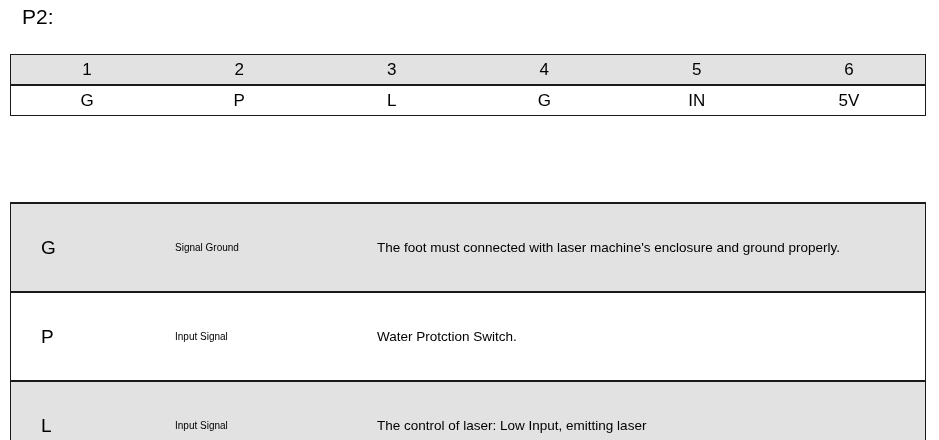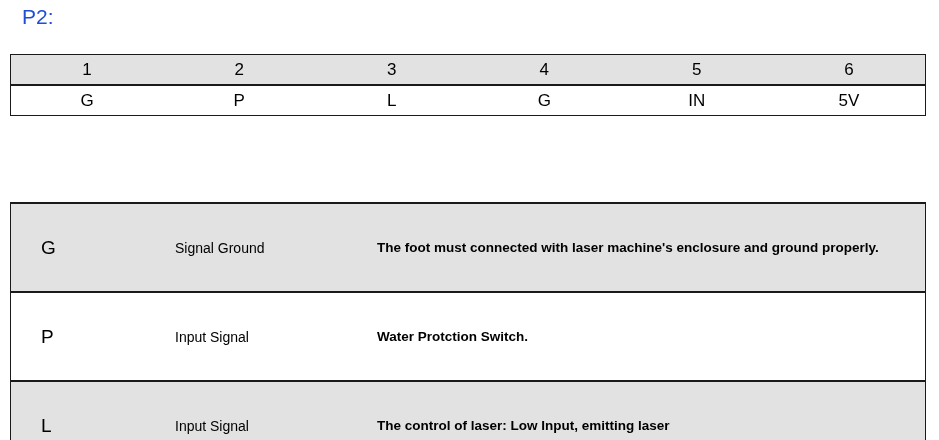--- a/index.html
+++ b/index.html
@@ -16,21 +16,21 @@
     overflow: hidden;
   }
 
   
   #doc-title {
     position: absolute;
     left: 22px;
     top: 4px;
     font-size: 21px;
     line-height: 26px;
-    color: #1d4ed8;
+    color: #000000;
     font-family: "Liberation Sans", sans-serif;
     white-space: pre;
   }
 
   
   #pin-table {
     position: absolute;
     left: 10px;
     top: 54px;
     width: 916px;
@@ -86,29 +86,28 @@
     height: 30px;
   }
   .col-pin {
     width: 132px;
     font-size: 19px;
     padding-left: 30px !important;
     white-space: pre;
   }
   .col-type {
     width: 195px;
-    font-size: 14px;
+    font-size: 10px;
     padding-left: 2px !important;
     white-space: pre;
   }
   .col-desc {
     font-size: 13.5px;
     padding-left: 7px !important;
     white-space: pre;
-    font-weight: bold;
   }
   .desc-line {
     display: block;
     line-height: 27px;
   }
 </style>
 </head>
 <body>
 
 <div id="doc-title">P2:</div>

